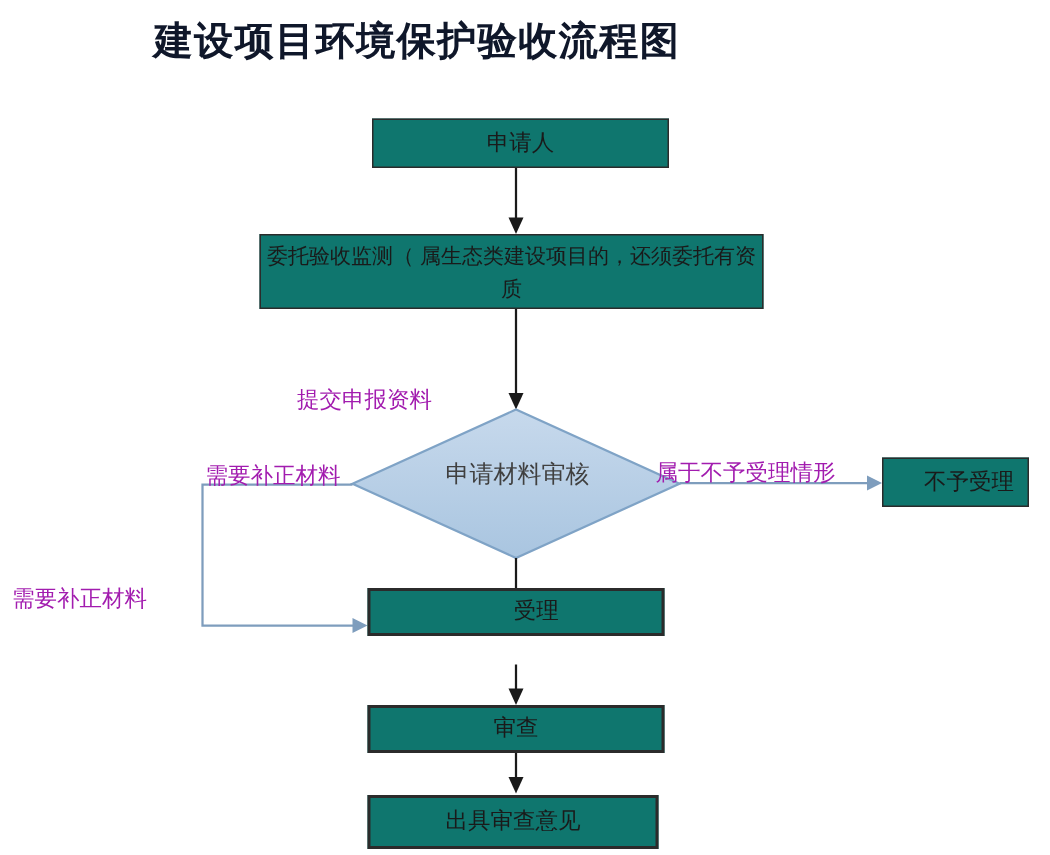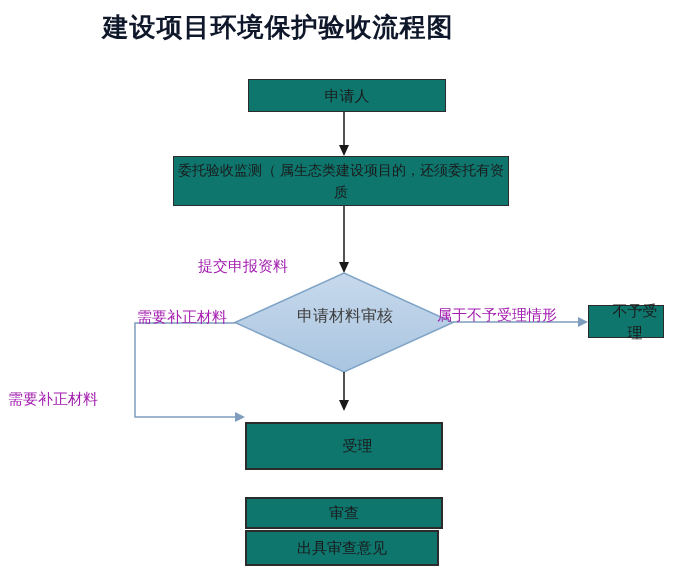--- a/index.html
+++ b/index.html
@@ -67,29 +67,29 @@
   <div class="box thin" style="left:248px;top:79px;width:198px;height:33px;">
     <span>申请人</span>
   </div>
 
   <div class="box thin entrust-box" style="left:173px;top:156px;width:336px;height:50px;">
     <span>委托验收监测（ 属生态类建设项目的，还须委托有资质</span>
   </div>
 
   <div class="diamond-label">申请材料审核</div>
 
-  <div class="box thin" style="left:588px;top:305px;width:76px;height:33px;padding-left:18px;">
+  <div class="box thin" style="left:588px;top:305px;width:98px;height:33px;padding-left:18px;">
     <span>不予受理</span>
   </div>
 
-  <div class="box" style="left:245px;top:422px;width:198px;height:48px;padding-left:27px;">
+  <div class="box" style="left:245px;top:392px;width:198px;height:32px;padding-left:27px;">
     <span>受理</span>
   </div>
 
-  <div class="box" style="left:245px;top:497px;width:198px;height:32px;">
+  <div class="box" style="left:245px;top:470px;width:198px;height:32px;">
     <span>审查</span>
   </div>
 
   <div class="box" style="left:245px;top:530px;width:194px;height:36px;">
     <span>出具审查意见</span>
   </div>
 
   <div class="flow-label" style="left:198px;top:229px;">提交申报资料</div>
 
   <div class="flow-label" style="left:137px;top:280px;">需要补正材料</div>

